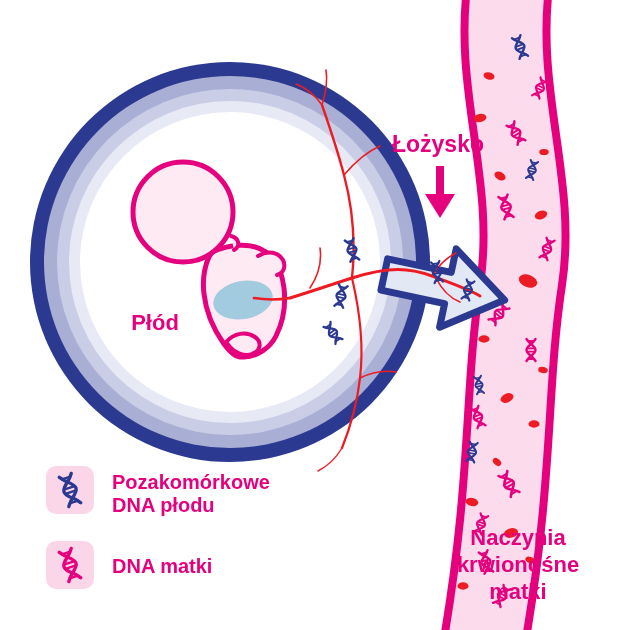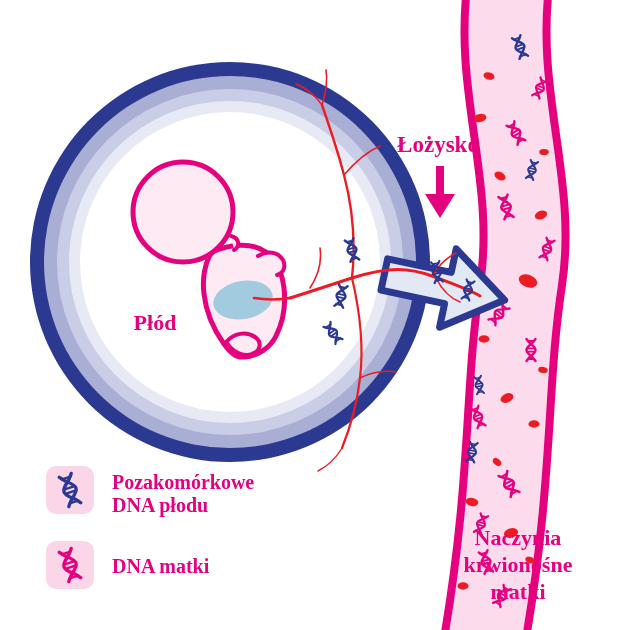--- a/index.html
+++ b/index.html
@@ -1,20 +1,20 @@
 <!DOCTYPE html>
 <html><head>
 <meta charset="utf-8">
 <style>
   html,body{margin:0;padding:0;background:#ffffff;}
   .stage{
     position:relative;
     width:620px;height:630px;
     background:#ffffff;
-    font-family:Liberation Serif, serif;
+    font-family:Liberation Sans, sans-serif;
     overflow:hidden;
   }
   svg{display:block;}
   .lbl{fill:#e5007e;font-weight:bold;}
   .t23{font-size:23px;}
   .t22{font-size:22px;}
   .t20{font-size:20px;}
 </style>
 </head>
 <body>

